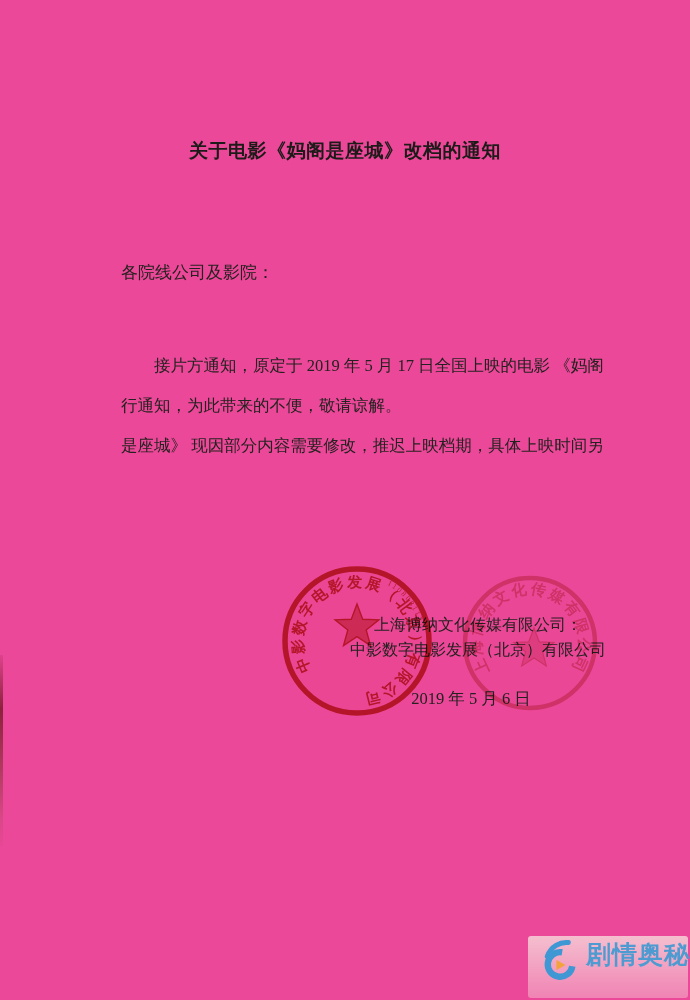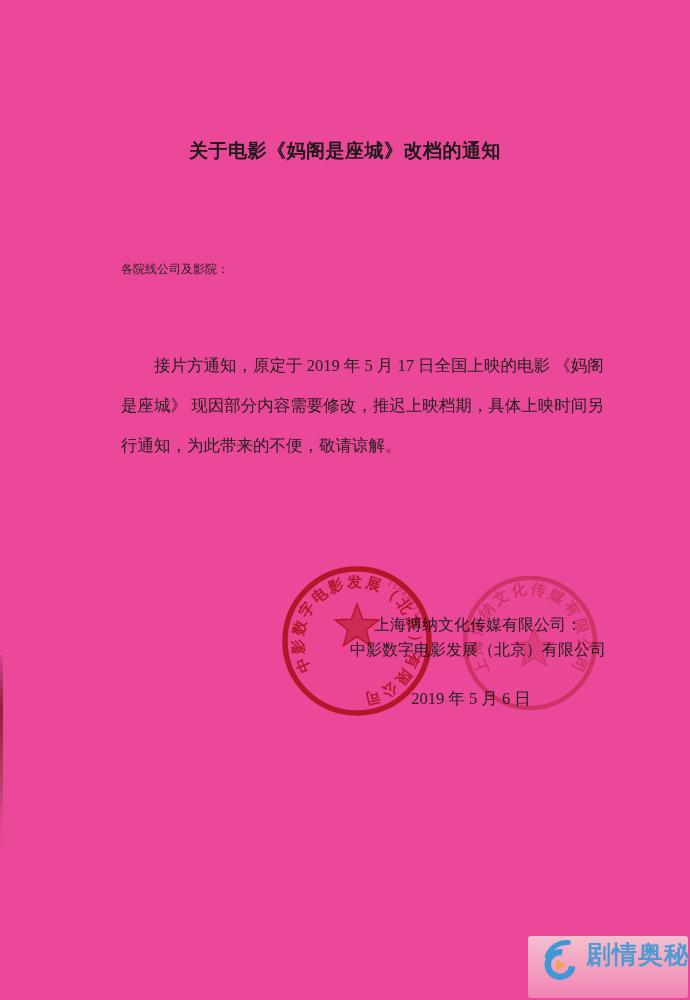--- a/index.html
+++ b/index.html
@@ -12,21 +12,21 @@
     color:#262422;
   }
   .title{
     position:absolute;top:138px;left:0;right:0;margin:0;
     text-align:center;
     font-size:19px;font-weight:bold;letter-spacing:.5px;color:#1d1b19;
     white-space:pre;
   }
   .salutation{
     position:absolute;left:121px;top:261px;
-    font-size:12px;color:#242220;white-space:pre;
+    font-size:17px;color:#242220;white-space:pre;
   }
   .body-block{
     position:absolute;left:121px;top:346px;
     font-size:16.5px;line-height:40px;color:#242220;
   }
   .doc-line{white-space:pre;}
   .doc-line.first{text-indent:33px;}
   .signature{
     position:absolute;right:84px;top:612px;
     text-align:center;font-size:16px;line-height:25px;color:#242220;
@@ -72,22 +72,22 @@
 <body>
 
 <div class="page">
 
   <h1 class="title">关于电影《妈阁是座城》改档的通知</h1>
 
   <div class="salutation">各院线公司及影院：</div>
 
   <div class="body-block">
     <div class="doc-line first">接片方通知，原定于 2019 年 5 月 17 日全国上映的电影 《妈阁</div>
+    <div class="doc-line">行通知，为此带来的不便，敬请谅解。</div>
     <div class="doc-line">是座城》 现因部分内容需要修改，推迟上映档期，具体上映时间另</div>
-    <div class="doc-line">行通知，为此带来的不便，敬请谅解。</div>
   </div>
 
   <div class="signature">
     <div class="sig-line">上海博纳文化传媒有限公司：</div>
     <div class="sig-line">中影数字电影发展（北京）有限公司</div>
     <div class="sig-date">2019 年 5 月 6 日</div>
   </div>
 
   <svg class="stamp stamp-left" width="180" height="180" viewBox="0 0 180 180" aria-hidden="true">
     <defs>

